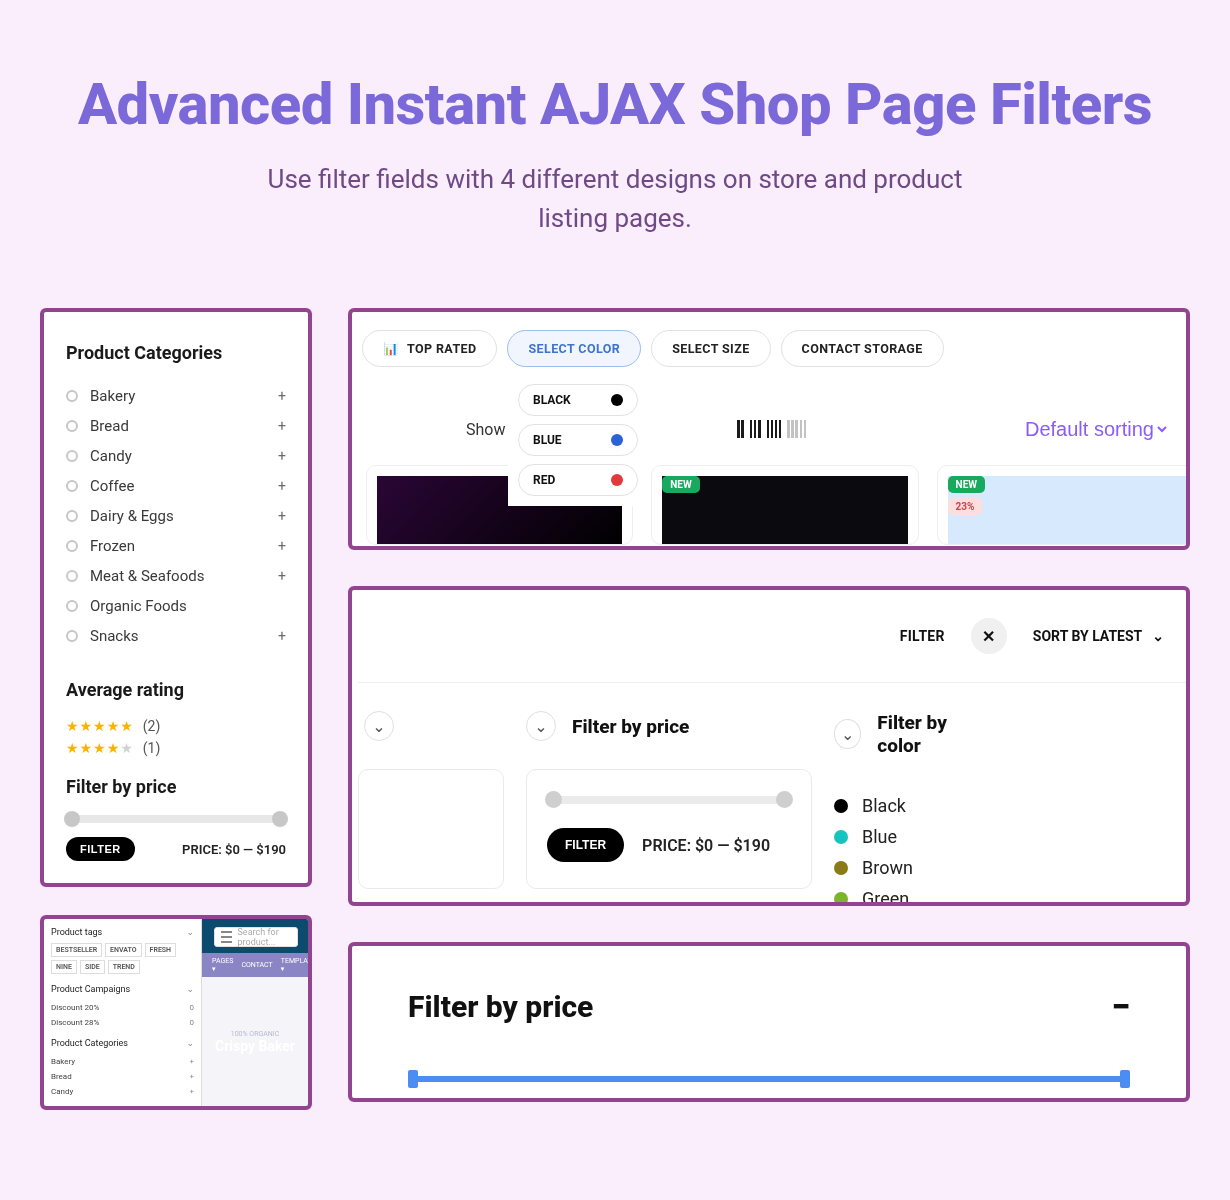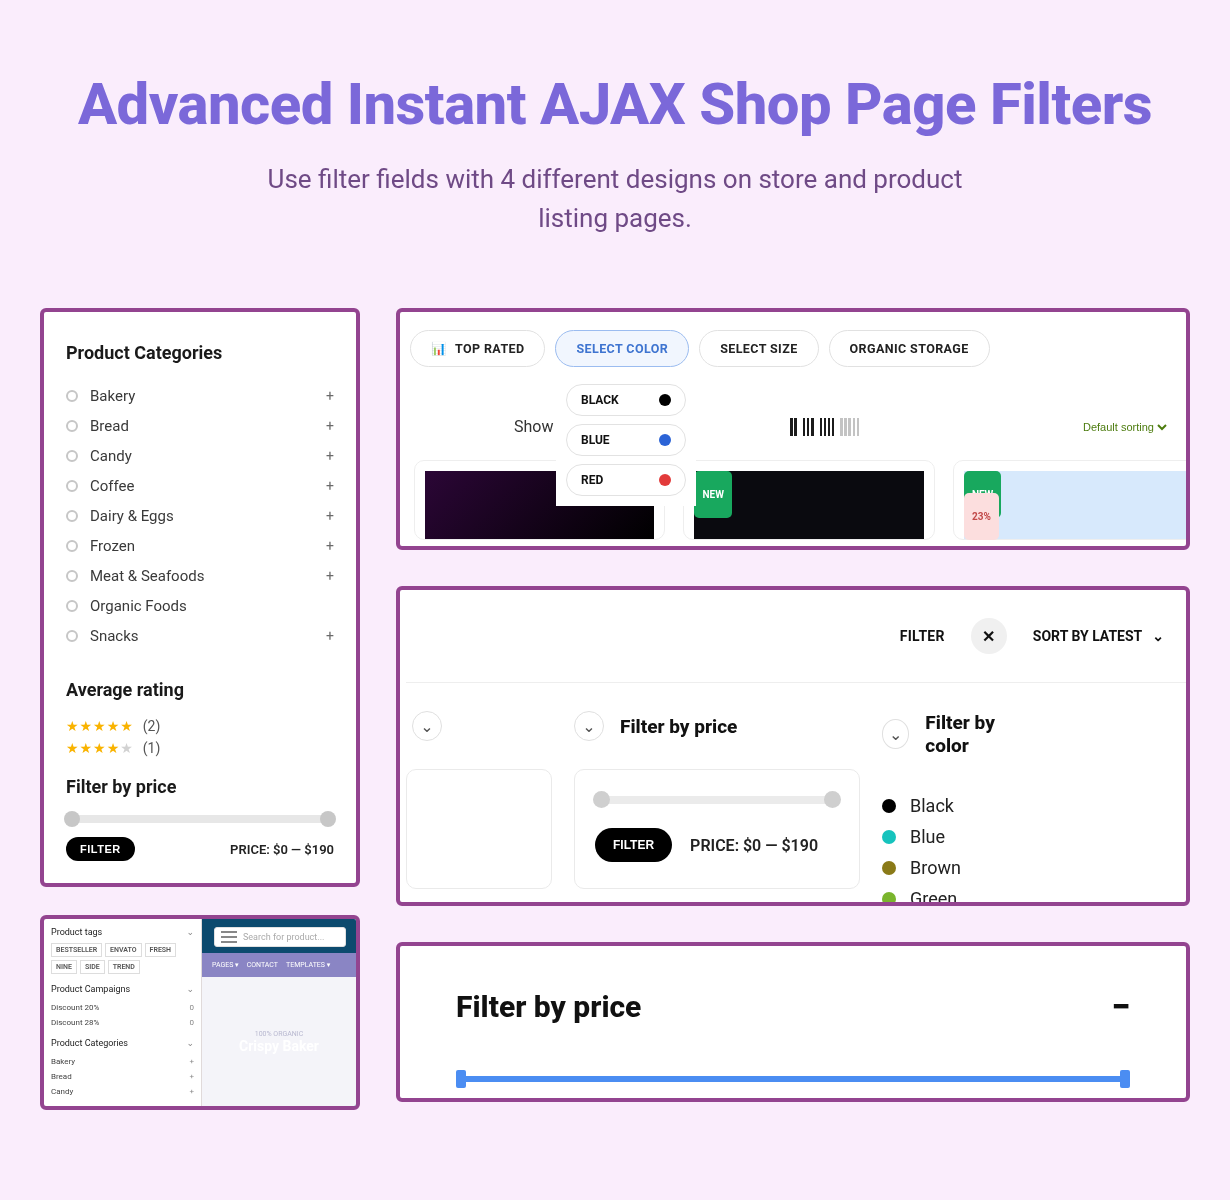--- a/index.html
+++ b/index.html
@@ -1,21 +1,21 @@
 <!DOCTYPE html>
 <html><head>
 <meta charset="utf-8">
 <style>
 *{box-sizing:border-box;margin:0;padding:0}
 body{background:#faedfc;font-family:-apple-system,BlinkMacSystemFont,"Segoe UI",Roboto,Helvetica,Arial,sans-serif;color:#111;width:1230px}
 .page{padding:70px 40px 20px}
 h1{color:#7b68d9;font-weight:800;font-size:58px;text-align:center;letter-spacing:-.5px;margin-bottom:22px}
 .sub{color:#6f4a86;font-size:26px;text-align:center;line-height:1.5;margin:0 auto 70px;max-width:720px}
 .grid{display:flex;gap:36px;align-items:flex-start}
-.colL{width:320px;display:flex;flex-direction:column;gap:28px}
+.colL{width:272px;display:flex;flex-direction:column;gap:28px}
 .colR{flex:1;display:flex;flex-direction:column;gap:36px}
 .card{background:#fff;border:4px solid #934490;border-radius:6px;overflow:hidden;position:relative}
 
 #cA{padding:30px 22px 22px}
 .secH{font-size:18px;font-weight:700;color:#1a1a1a;margin-bottom:18px}
 .cats{list-style:none;margin-bottom:28px}
 .cats li{display:flex;align-items:center;gap:12px;padding:6px 0;font-size:15px;color:#3a3a3a}
 .cats li .rad{width:12px;height:12px;border:2px solid #c6c6c6;border-radius:50%}
 .cats li .plus{margin-left:auto;color:#6a6a6a;font-size:14px}
 .stars{color:#f9b300;letter-spacing:1px;font-size:14px}
@@ -50,24 +50,24 @@
 .pbtn{border:1px solid #e1e1e1;border-radius:999px;padding:10px 20px;font-size:12.5px;font-weight:700;letter-spacing:.4px;color:#222;background:#fff;display:flex;align-items:center;gap:8px;white-space:nowrap}
 .pbtn.active{border-color:#9bbcf0;background:#f1f6fe;color:#3e74d0}
 .ddwrap{position:absolute;left:156px;top:62px;width:140px;background:#fff;display:flex;flex-direction:column;gap:8px;padding:10px;z-index:5}
 .ddop{border:1px solid #e2e2e2;border-radius:999px;padding:8px 14px;display:flex;align-items:center;justify-content:space-between;font-size:12px;font-weight:700}
 .dot{width:12px;height:12px;border-radius:50%}
 .row2{display:flex;align-items:center;justify-content:space-between;margin-top:50px;padding:0 6px 0 104px;font-size:16px;color:#333}
 .gridico{display:flex;gap:6px}
 .gi{display:flex;gap:1.6px}
 .gi span{width:2.5px;height:18px;background:#1b1b1b}
 .gi.muted span{background:#c3c3c3}
-.sortSel{font-size:11px;color:#4d7c0f;border:0;background:transparent}
+.sortSel{font-size:20px;color:#8b5cf6;border:0;background:transparent}
 .prods{display:flex;gap:18px;margin-top:24px;padding-left:4px}
 .pc{flex:0 0 33%;background:#fff;border:1px solid #eee;border-radius:10px;padding:10px;position:relative;min-height:80px}
-.badge{position:absolute;top:10px;left:10px;font-size:10px;font-weight:700;padding:18px 8px;border-radius:5px}
+.badge{position:absolute;top:10px;left:10px;font-size:10px;font-weight:700;padding:3px 8px;border-radius:5px}
 .badge.new{background:#18a85e;color:#fff}
 .badge.pct{background:#fcdede;color:#c24a4a;top:32px}
 .pc .ph{position:absolute;left:10px;right:10px;top:10px;bottom:0}
 .pc.pA .ph{background:linear-gradient(135deg,#2b0636,#000)}
 .pc.pB .ph{background:#0a0a0f}
 .pc.pC .ph{background:#d7e9fc}
 
 #cD{height:320px;padding:0 0 0 6px}
 .hdr{display:flex;align-items:center;justify-content:flex-end;gap:26px;padding:28px 22px;border-bottom:1px solid #eee}
 .hdr .lab{font-size:14px;font-weight:700;letter-spacing:.3px}
@@ -255,21 +255,21 @@
    <div id="cC" class="card">
     <div class="pbar">
      <div class="pbtn">
               <span>📊</span>
               <span>TOP RATED</span>
             </div>
      <div class="pbtn active">
               <span>SELECT COLOR</span>
             </div>
      <div class="pbtn">SELECT SIZE</div>
-     <div class="pbtn">ORGANIC STORAGE</div>
+     <div class="pbtn">CONTACT STORAGE</div>
     </div>
     <div class="ddwrap" id="colorsC">
             <div class="ddop">
               <span>BLACK</span>
               <span class="dot" style="background:#000"></span>
             </div>
             <div class="ddop">
               <span>BLUE</span>
               <span class="dot" style="background:#2b63d6"></span>
             </div>

